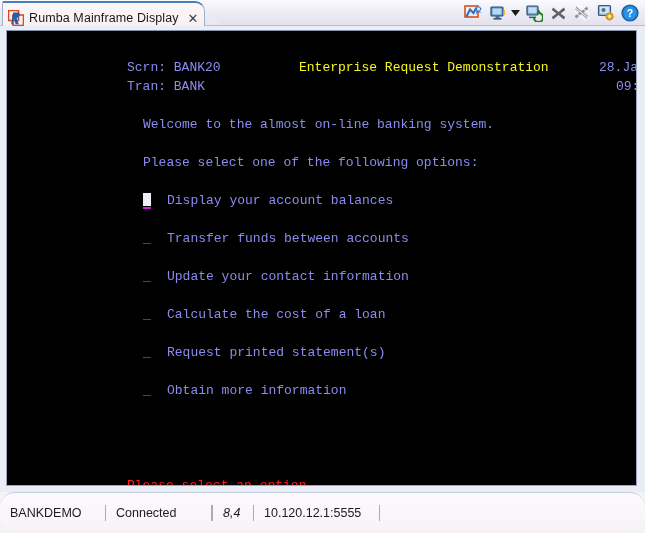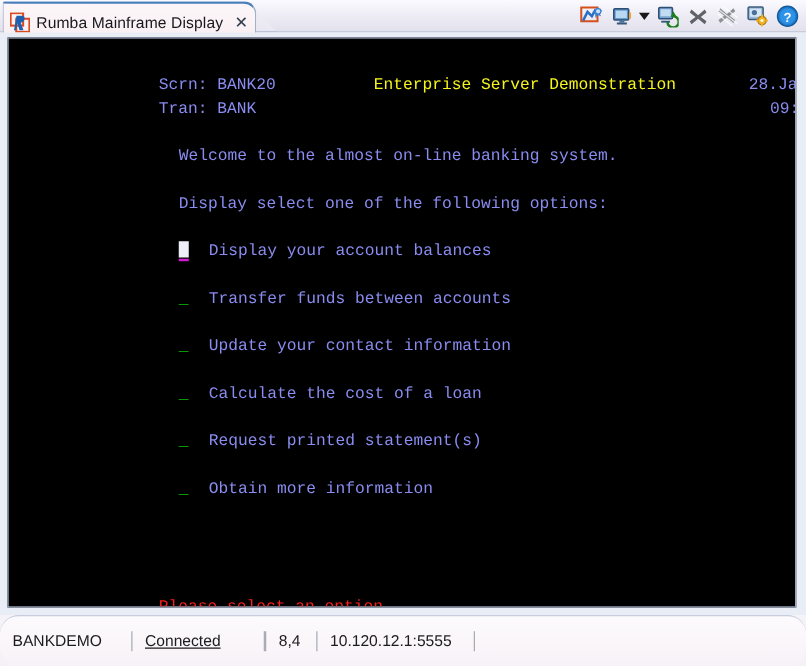--- a/index.html
+++ b/index.html
@@ -257,39 +257,39 @@
   </div>
 
   <div class="term-outer">
     <div class="term-frame">
       <div class="screen">
 
         <div class="row" style="top:8px; left:42px;">
           <span class="c-blue">Scrn: BANK20</span>
         </div>
         <div class="row" style="top:8px; left:214px;">
-          <span class="c-yellow">Enterprise Server Demonstration</span>
+          <span class="c-yellow">Enterprise Request Demonstration</span>
         </div>
         <div class="row" style="top:8px; left:514px;">
           <span class="c-blue">28.Jan.2014</span>
         </div>
 
         <div class="row" style="top:27px; left:42px;">
           <span class="c-blue">Tran: BANK</span>
         </div>
         <div class="row" style="top:27px; left:531px;">
           <span class="c-blue">09:54:00</span>
         </div>
 
         <div class="row" style="top:65px; left:58px;">
           <span class="c-blue">Welcome to the almost on-line banking system.</span>
         </div>
 
         <div class="row" style="top:103px; left:58px;">
-          <span class="c-blue">Display select one of the following options:</span>
+          <span class="c-blue">Please select one of the following options:</span>
         </div>
 
         <div class="row" style="top:141px; left:58px;">
           <span class="cursor-block"></span>
         </div>
         <div class="row" style="top:141px; left:82px;">
           <span class="c-blue">Display your account balances</span>
         </div>
 
         <div class="row" style="top:179px; left:58px;">
@@ -338,22 +338,22 @@
           
         </div>
 
       </div>
     </div>
   </div>
 
   <div class="statusbar">
     <div class="st-cell" style="width:95px;">BANKDEMO</div>
     <div class="st-sep"></div>
-    <div class="st-cell" style="width:105px; padding-left:10px;text-decoration:underline;">Connected</div>
-    <div class="st-sep"></div>
-    <div class="st-sep"></div>
-    <div class="st-cell" style="width:40px; padding-left:10px;">8,4</div>
+    <div class="st-cell" style="width:105px; padding-left:10px;">Connected</div>
+    <div class="st-sep"></div>
+    <div class="st-sep"></div>
+    <div class="st-cell" style="width:40px; padding-left:10px;font-style:italic;">8,4</div>
     <div class="st-sep"></div>
     <div class="st-cell" style="width:125px; padding-left:10px;text-align:center;">10.120.12.1:5555</div>
     <div class="st-sep"></div>
   </div>
 
 </div>
 
 </body></html>

